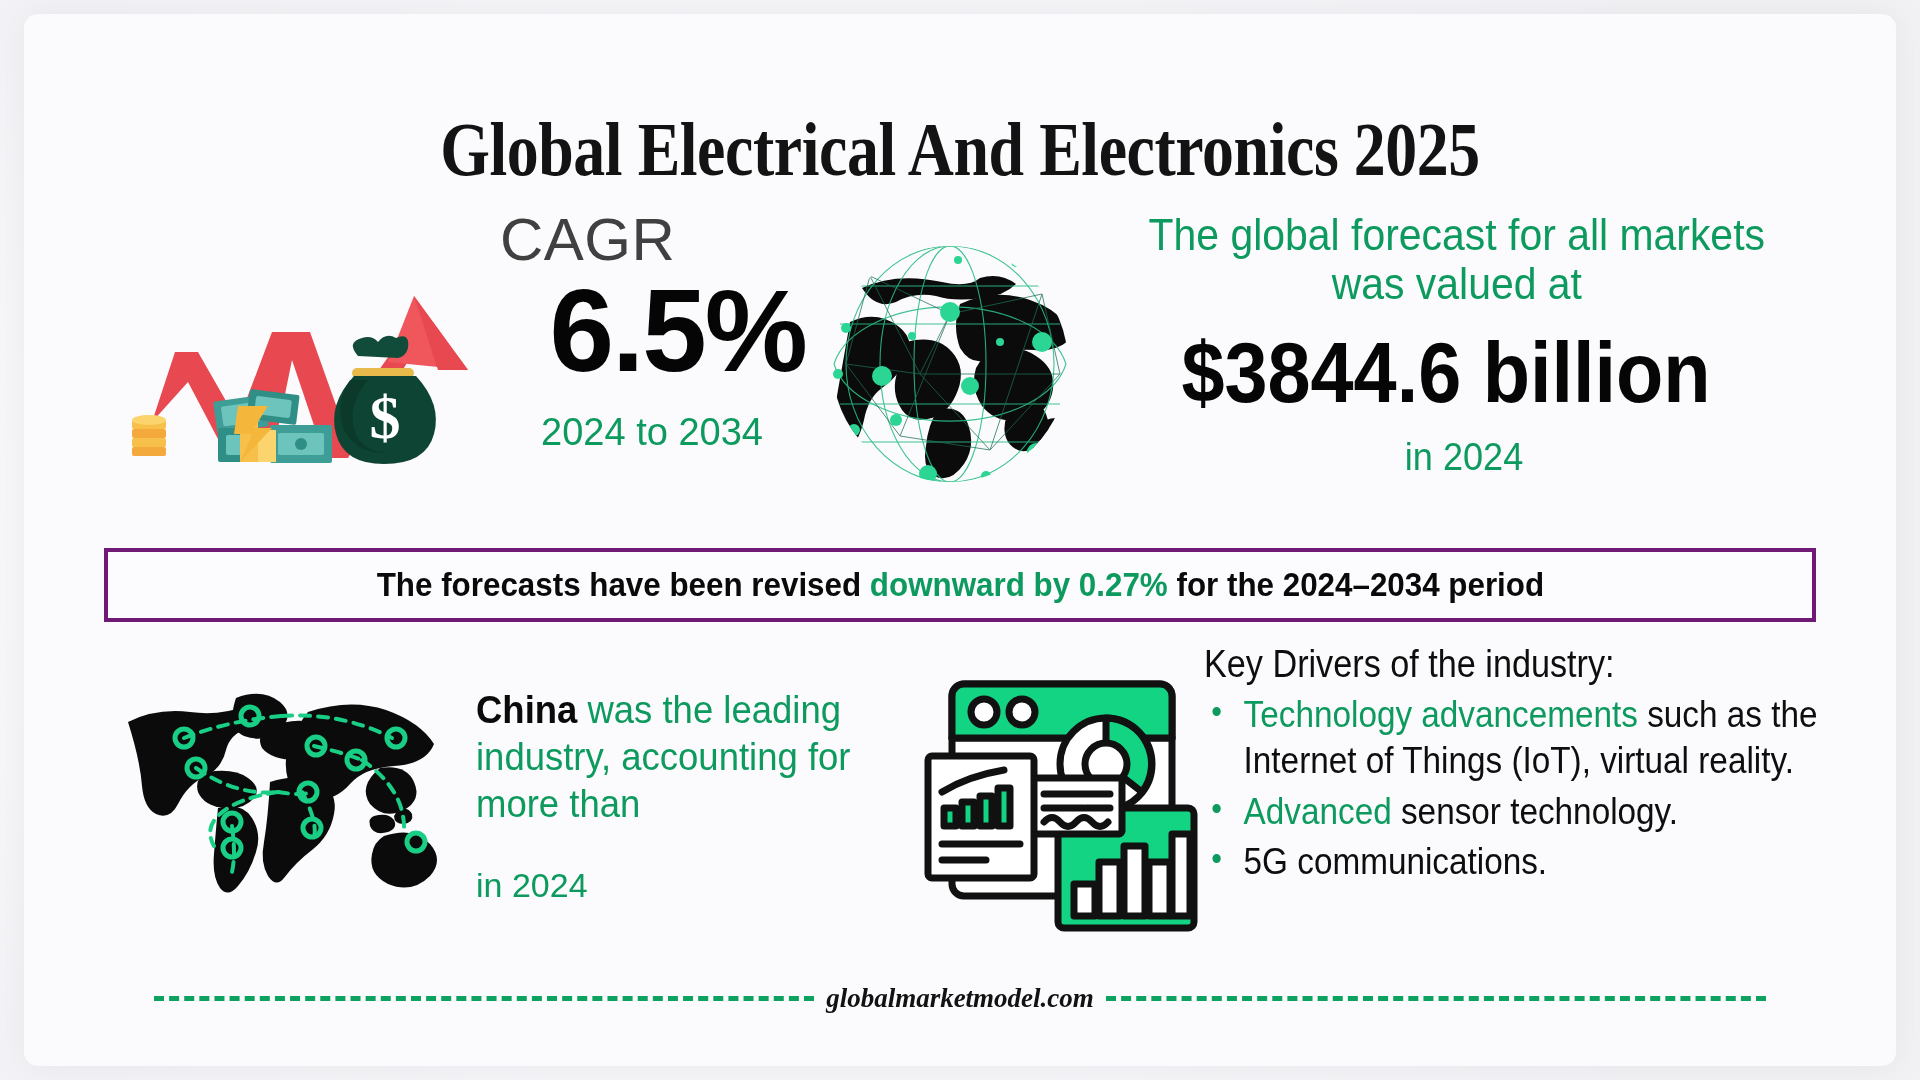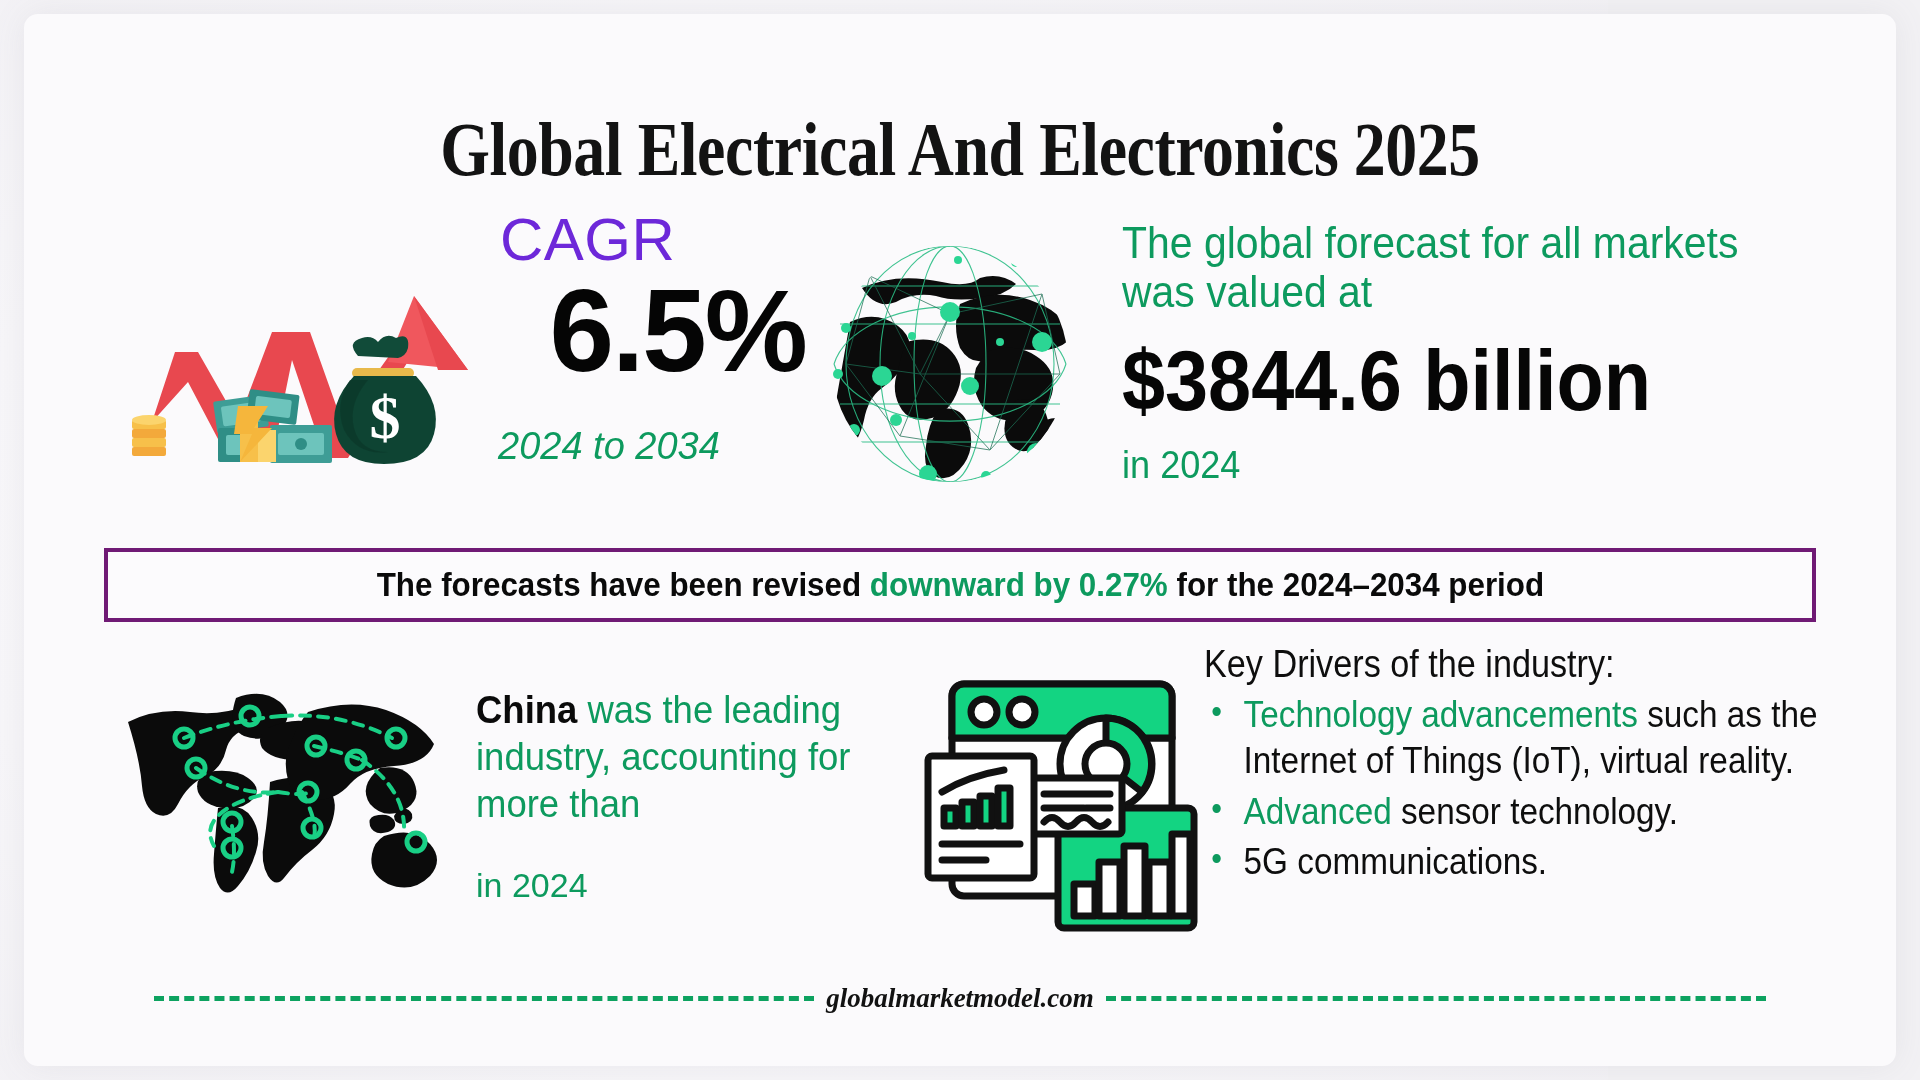--- a/index.html
+++ b/index.html
@@ -40,36 +40,36 @@
   }
 
   
   .row1 { position:absolute; left:0; top:196px; width:100%; height:330px; }
 
   .money-art { position:absolute; left:96px; top:60px; width:360px; height:210px; }
   .globe-art { position:absolute; left:786px; top:14px; width:280px; height:270px; }
 
   .cagr-block { position:absolute; left:452px; top:0; width:330px; }
   .cagr-label {
-    font-size:60px; color:#6d28d9; line-height:1;
+    font-size:60px; color:#404040; line-height:1;
     font-family:"Liberation Sans", sans-serif;
     letter-spacing:0.5px;
     text-align:left; padding-left:24px;
   }
   .cagr-value {
     font-size:116px; font-weight:bold; color:#050505;
     line-height:1.06; letter-spacing:-2px;
     text-align:right; padding-left:6px;
   }
   .cagr-sub {
     font-size:38px; color:#0d9a5e; line-height:1;
-    margin-top:34px; text-align:left; padding-left:22px;font-style:italic;
-  }
-
-  .forecast-block { position:absolute; left:1098px; top:8px; width:720px; }
+    margin-top:20px; text-align:center; padding-left:22px;
+  }
+
+  .forecast-block { position:absolute; left:1098px; top:0; width:720px;text-align:center; }
   .forecast-lead {
     font-size:44px; color:#0d9a5e; line-height:1.12;
     transform:scaleX(0.93); transform-origin:left center;
   }
   .forecast-value {
     font-size:86px; font-weight:bold; color:#060606;
     line-height:1.16; margin-top:14px;
     transform:scaleX(0.9); transform-origin:left center;
     white-space:nowrap;
   }

